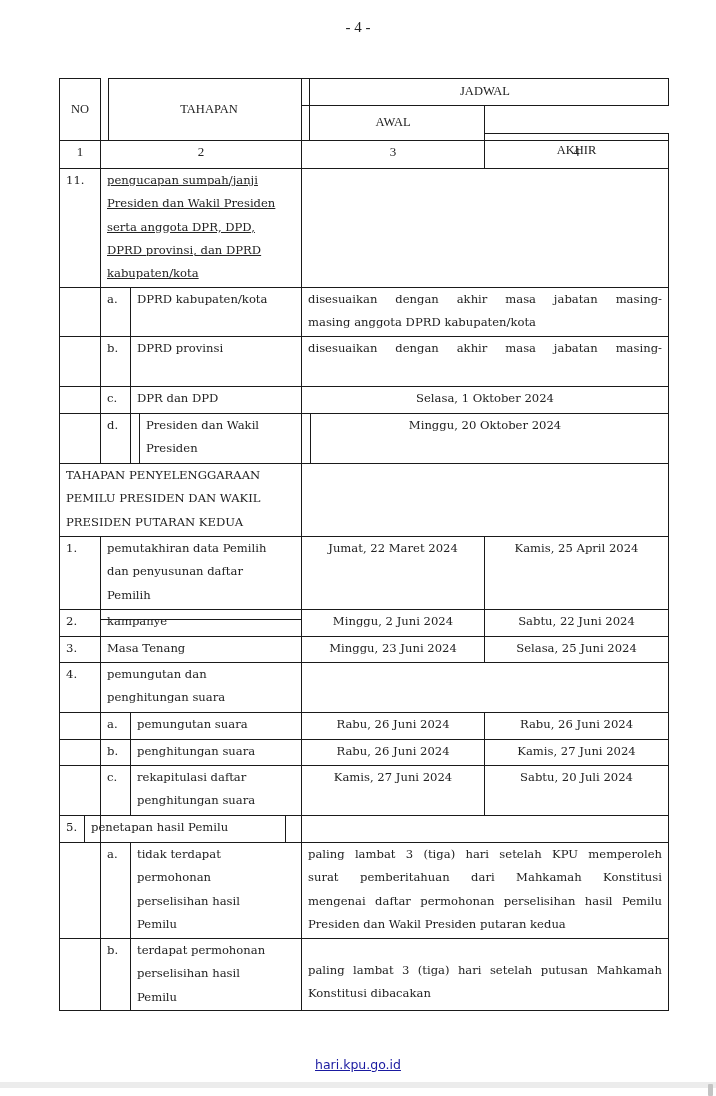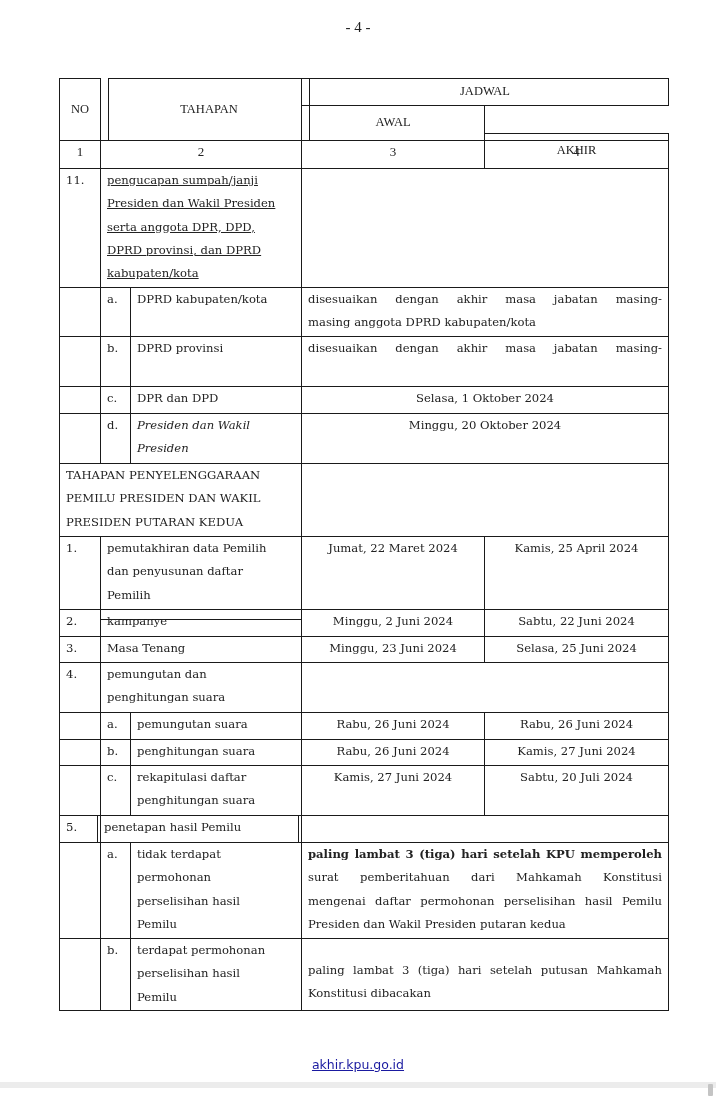--- a/index.html
+++ b/index.html
@@ -80,21 +80,21 @@
     <div class="justify-all" style="text-align-last:justify;">disesuaikan dengan akhir masa jabatan masing-</div>
   </div>
 
   <div class="cell" style="left:59px;top:386px;width:42px;height:28px;"></div>
   <div class="cell" style="left:100px;top:386px;width:31px;height:28px;">c.</div>
   <div class="cell" style="left:130px;top:386px;width:172px;height:28px;">DPR dan DPD</div>
   <div class="cell center" style="left:301px;top:386px;width:368px;height:28px;">Selasa, 1 Oktober 2024</div>
 
   <div class="cell" style="left:59px;top:413px;width:42px;height:51px;"></div>
   <div class="cell" style="left:100px;top:413px;width:31px;height:51px;">d.</div>
-  <div class="cell" style="left:130px;top:413px;width:172px;height:51px;font-style:italic;">
+  <div class="cell" style="left:139px;top:413px;width:172px;height:51px;">
     <div>Presiden dan Wakil</div>
     <div>Presiden</div>
   </div>
   <div class="cell center" style="left:301px;top:413px;width:368px;height:51px;">Minggu, 20 Oktober 2024</div>
 
   <div class="cell" style="left:59px;top:463px;width:243px;height:74px;">
     <div>TAHAPAN PENYELENGGARAAN</div>
     <div>PEMILU PRESIDEN DAN WAKIL</div>
     <div>PRESIDEN PUTARAN KEDUA</div>
   </div>
@@ -141,47 +141,47 @@
   <div class="cell" style="left:59px;top:765px;width:42px;height:51px;"></div>
   <div class="cell" style="left:100px;top:765px;width:31px;height:51px;">c.</div>
   <div class="cell" style="left:130px;top:765px;width:172px;height:51px;">
     <div>rekapitulasi daftar</div>
     <div>penghitungan suara</div>
   </div>
   <div class="cell center" style="left:301px;top:765px;width:184px;height:51px;">Kamis, 27 Juni 2024</div>
   <div class="cell center" style="left:484px;top:765px;width:185px;height:51px;">Sabtu, 20 Juli 2024</div>
 
   <div class="cell" style="left:59px;top:815px;width:42px;height:28px;">5.</div>
-  <div class="cell" style="left:97px;top:815px;width:202px;height:28px;">penetapan hasil Pemilu</div>
+  <div class="cell" style="left:84px;top:815px;width:202px;height:28px;">penetapan hasil Pemilu</div>
   <div class="cell" style="left:301px;top:815px;width:368px;height:28px;"></div>
 
   <div class="cell" style="left:59px;top:842px;width:42px;height:97px;"></div>
   <div class="cell" style="left:100px;top:842px;width:31px;height:97px;">a.</div>
   <div class="cell" style="left:130px;top:842px;width:172px;height:97px;">
     <div>tidak terdapat</div>
     <div>permohonan</div>
     <div>perselisihan hasil</div>
     <div>Pemilu</div>
   </div>
   <div class="cell" style="left:301px;top:842px;width:368px;height:97px;">
-    <div style="text-align:justify;text-align-last:justify;font-weight:bold;">paling lambat 3 (tiga) hari setelah KPU memperoleh</div>
+    <div style="text-align:justify;text-align-last:justify;">paling lambat 3 (tiga) hari setelah KPU memperoleh</div>
     <div style="text-align:justify;text-align-last:justify;">surat pemberitahuan dari Mahkamah Konstitusi</div>
     <div style="text-align:justify;text-align-last:justify;">mengenai daftar permohonan perselisihan hasil Pemilu</div>
     <div>Presiden dan Wakil Presiden putaran kedua</div>
   </div>
 
   <div class="cell" style="left:59px;top:938px;width:42px;height:73px;"></div>
   <div class="cell" style="left:100px;top:938px;width:31px;height:73px;">b.</div>
   <div class="cell" style="left:130px;top:938px;width:172px;height:73px;">
     <div>terdapat permohonan</div>
     <div>perselisihan hasil</div>
     <div>Pemilu</div>
   </div>
   <div class="cell" style="left:301px;top:938px;width:368px;height:73px;">
     <div style="text-align:justify;text-align-last:justify;margin-top:20px;">paling lambat 3 (tiga) hari setelah putusan Mahkamah</div>
     <div>Konstitusi dibacakan</div>
   </div>
 </div>
 
-<div class="footer-link">akhir.kpu.go.id</div>
+<div class="footer-link">hari.kpu.go.id</div>
 
 <div class="scrollbar-track"></div>
 <div class="scrollbar-thumb"></div>
 
 </body></html>

